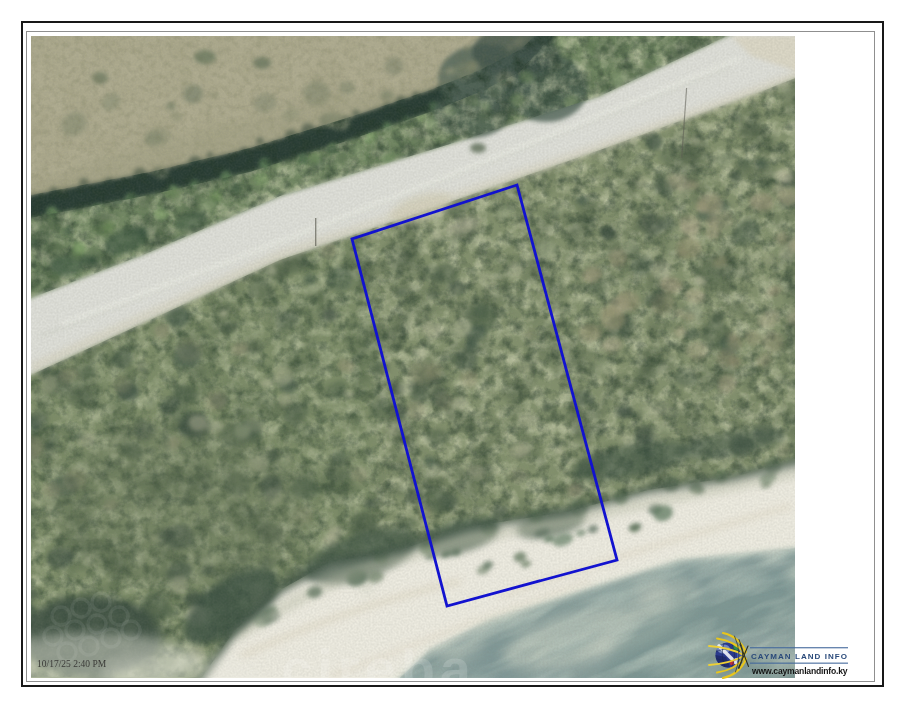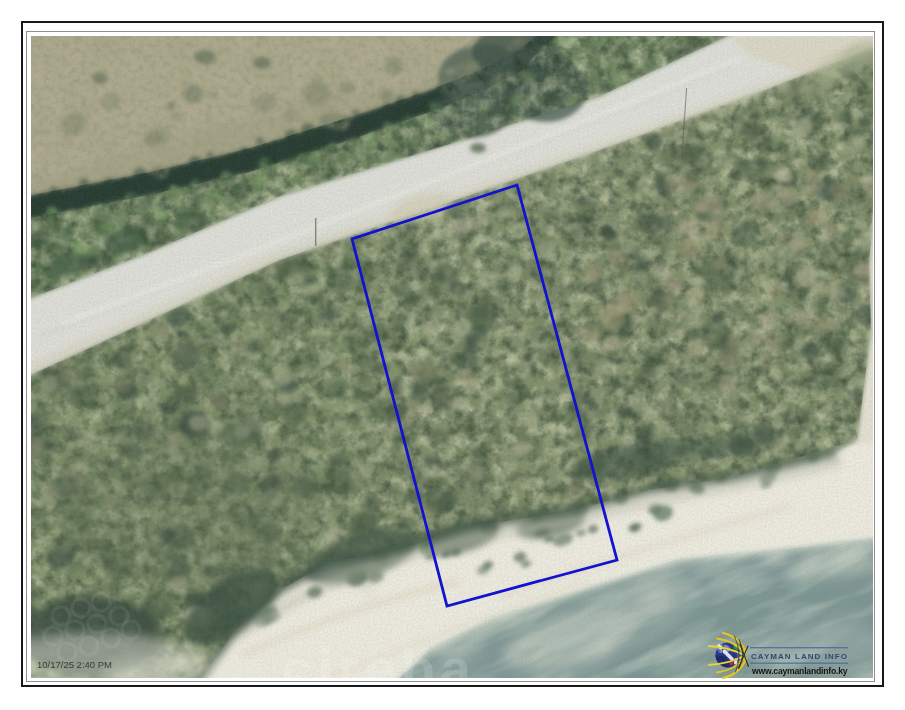--- a/index.html
+++ b/index.html
@@ -9,21 +9,21 @@
 </style>
 </head>
 <body>
 
 <div class="abs" style="left:0;top:0;width:905px;height:710px;background:#ffffff;"></div>
 
 <div class="abs" style="box-sizing:border-box;left:21px;top:21px;width:863px;height:666px;border:2px solid #181818;"></div>
 
 <div class="abs" style="box-sizing:border-box;left:26px;top:31px;width:849px;height:651px;border:1px solid #8f8f8f;"></div>
 
-<div class="abs" style="left:31px;top:36px;width:842px;height:642px;overflow:hidden;">
+<div class="abs" style="left:31px;top:36px;width:764px;height:642px;overflow:hidden;">
 <svg width="842" height="642" viewBox="0 0 842 642">
 <defs>
   <filter color-interpolation-filters="sRGB" id="blur2" x="-8%" y="-8%" width="116%" height="116%">
           <feGaussianBlur stdDeviation="2.2"></feGaussianBlur>
         </filter>
   <filter color-interpolation-filters="sRGB" id="blur3" x="-12%" y="-12%" width="124%" height="124%">
           <feGaussianBlur stdDeviation="3.5"></feGaussianBlur>
         </filter>
   <filter color-interpolation-filters="sRGB" id="blur6" x="-20%" y="-20%" width="140%" height="140%">
           <feGaussianBlur stdDeviation="6"></feGaussianBlur>
@@ -786,21 +786,21 @@
 <circle cx="80" cy="602" r="9"></circle>
         <circle cx="100" cy="594" r="9"></circle>
 </g>
 
 <text x="250" y="652" font-family="Liberation Sans, sans-serif" font-size="56" font-weight="bold" fill="#ffffff" fill-opacity=".15" letter-spacing="5">cireba</text>
 
 <polygon points="486,149 321,203 416,570 586,524" fill="none" stroke="#1212cf" stroke-width="2.8"></polygon>
 </svg>
 </div>
 
-<div class="abs" style="left:37px;top:659px;font-size:9.5px;color:#3b3b38;">10/17/25 2:40 PM</div>
+<div class="abs" style="left:37px;top:659px;font-size:9.5px;color:#3b3b38;font-family:Liberation Serif, serif;">10/17/25 2:40 PM</div>
 
 <div class="abs" style="left:695px;top:628px;width:170px;height:55px;">
 <svg width="170" height="55" viewBox="0 0 170 55">
 <defs>
 <radialGradient id="globe" cx="38%" cy="35%" r="75%">
 <stop offset="0%" stop-color="#8fa6d8"></stop>
           <stop offset="45%" stop-color="#3a55a8"></stop>
           <stop offset="100%" stop-color="#1d2d6e"></stop>
 </radialGradient>
 </defs>

